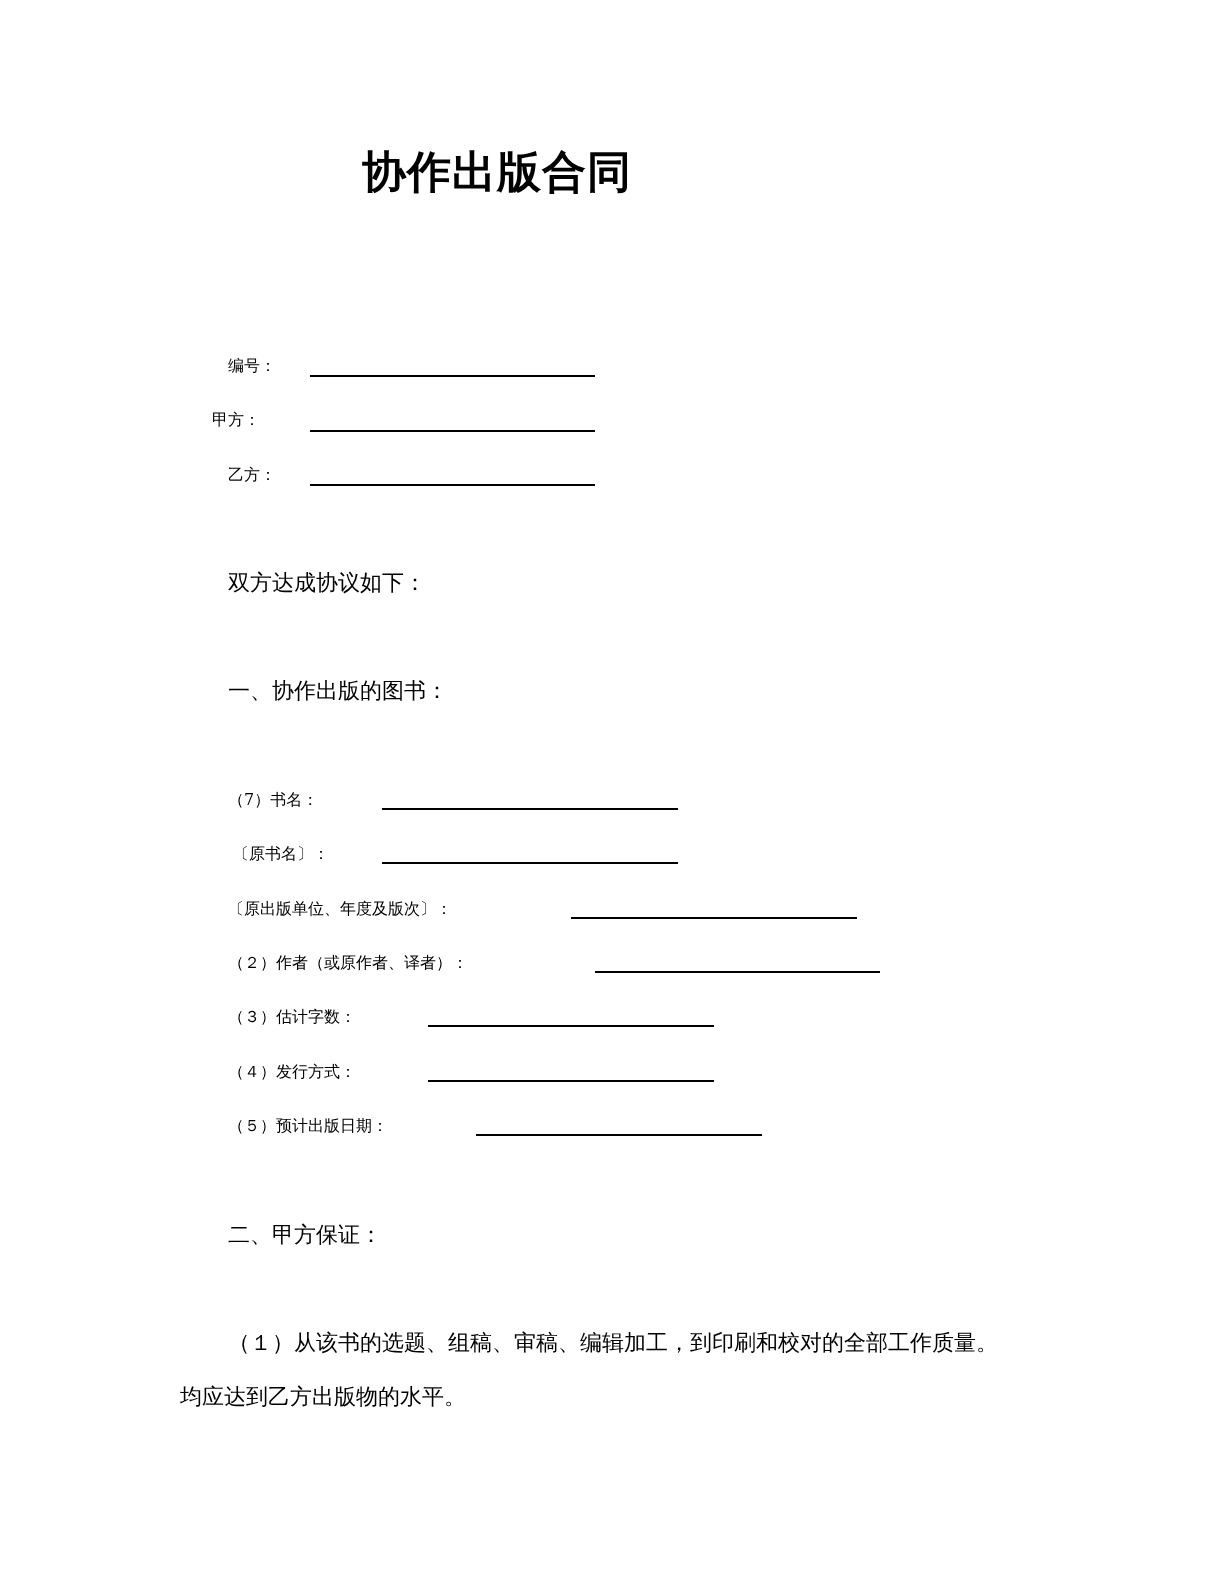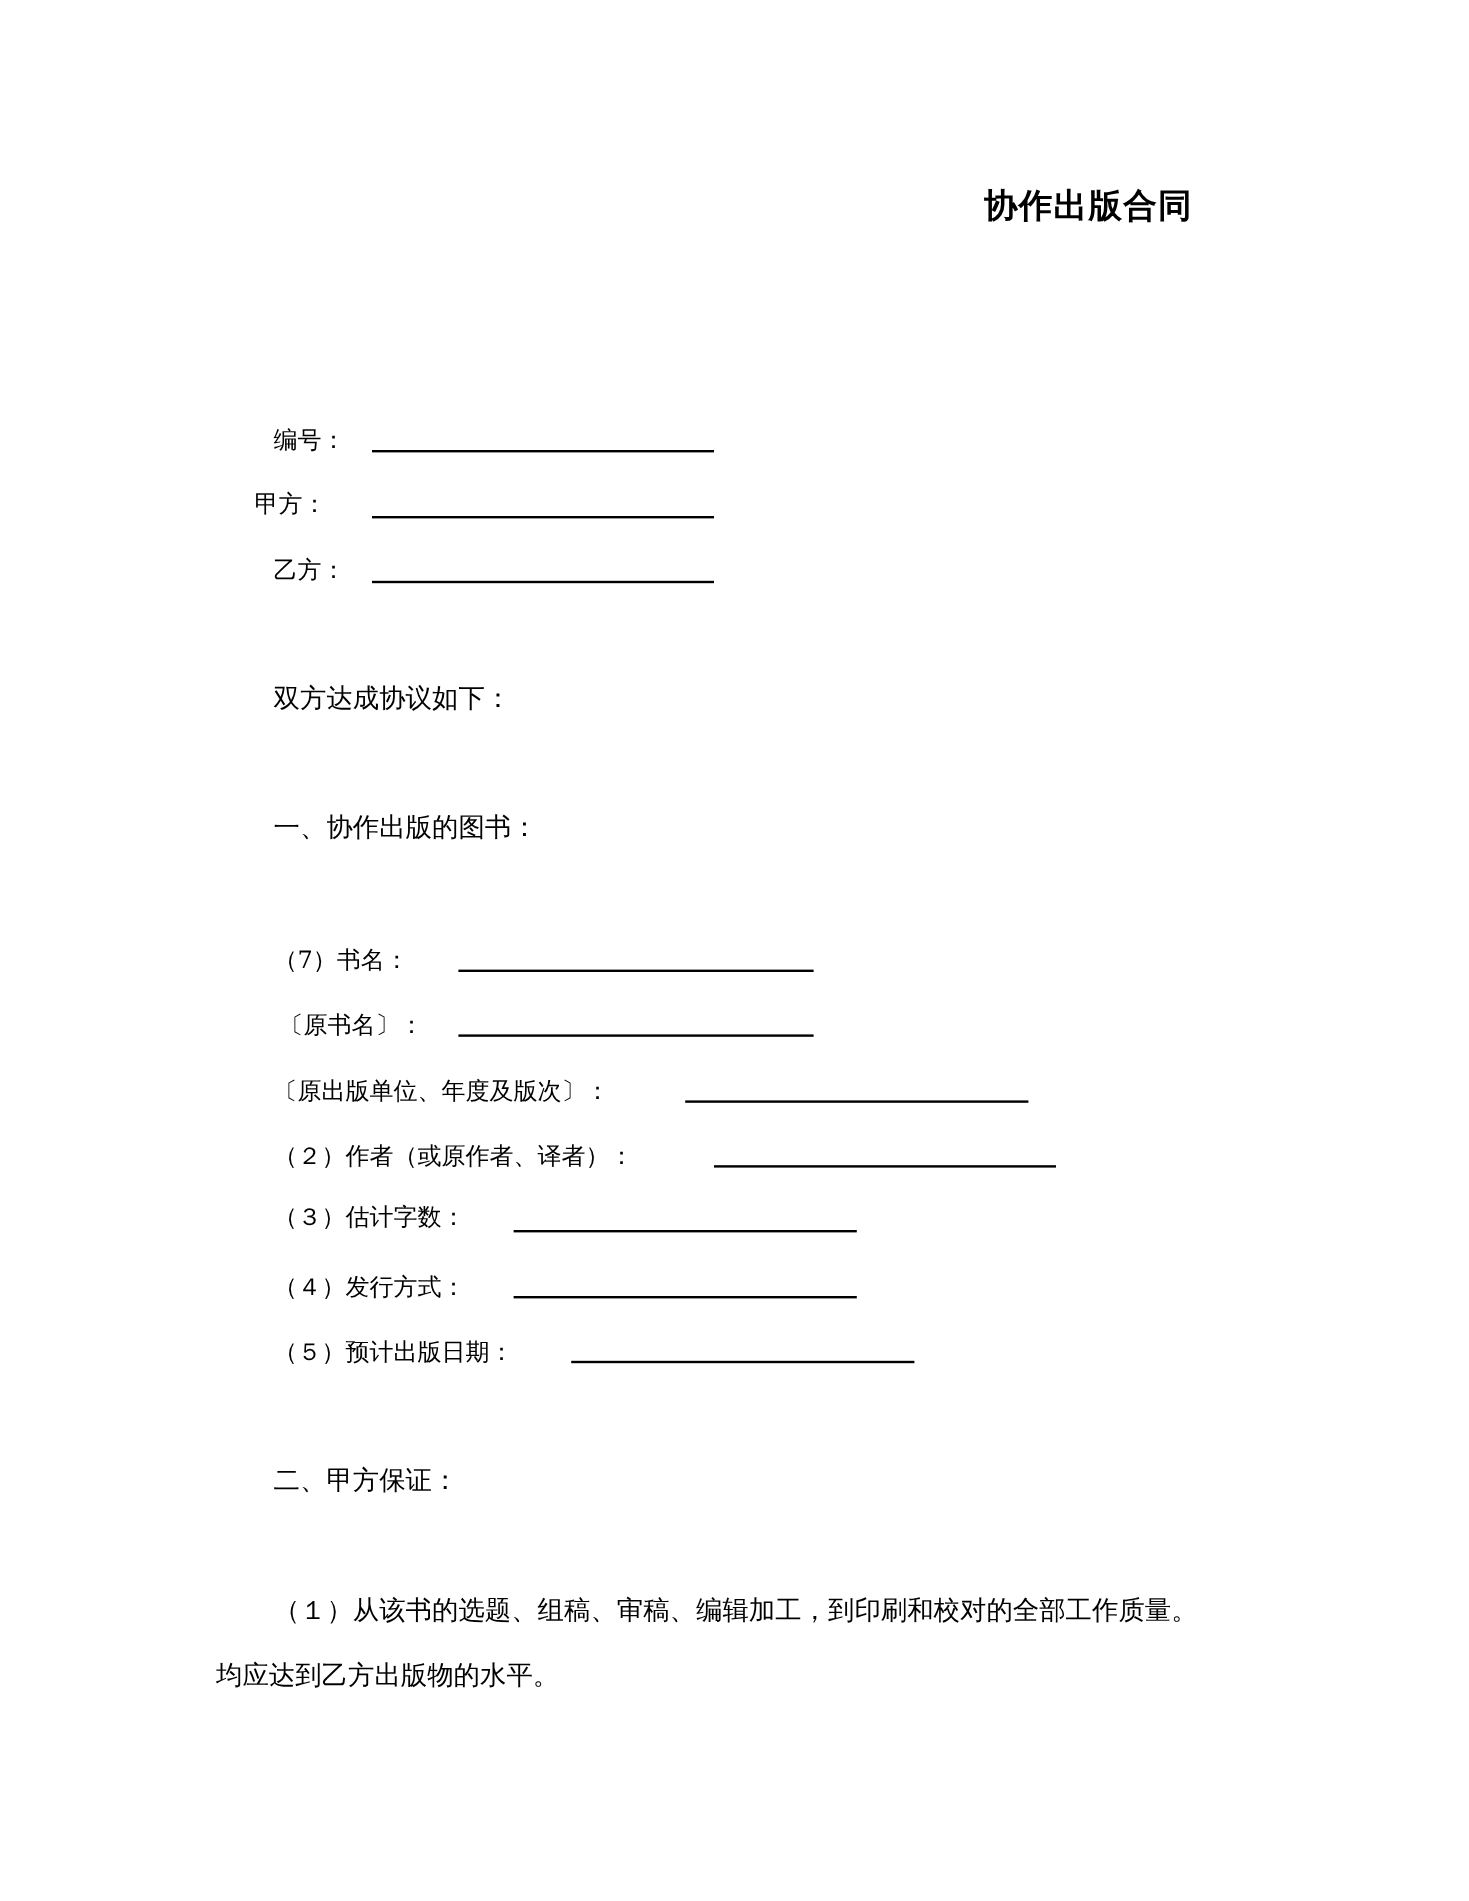--- a/index.html
+++ b/index.html
@@ -19,30 +19,30 @@
     position: absolute;
     left: 0; top: 0;
     width: 1224px;
     height: 1584px;
   }
   .title {
     position: absolute;
     left: 0;
     width: 994px;
     top: 142px;
-    text-align: right;
+    text-align: center;
     font-family: "DejaVu Sans", "Liberation Sans", sans-serif;
     font-weight: bold;
-    font-size: 28px;
+    font-size: 44px;
     line-height: 60px;
     letter-spacing: 1px;
   }
   .line {
     position: absolute;
-    font-size: 20px;
+    font-size: 16px;
     line-height: 30px;
     white-space: nowrap;
   }
   .label {
     display: inline-block;
     vertical-align: baseline;
   }
   .blank {
     position: absolute;
     height: 0;
@@ -94,21 +94,21 @@
   <div class="line" style="left:228px; top:894px;">
     <span class="label">〔原出版单位、年度及版次〕：</span>
   </div>
   <div class="blank" style="left:571px; top:917px; width:286px;"></div>
 
   <div class="line" style="left:228px; top:948px;">
     <span class="label">（２）作者（或原作者、译者）：</span>
   </div>
   <div class="blank" style="left:595px; top:971px; width:285px;"></div>
 
-  <div class="line" style="left:228px; top:1002px;font-family:Liberation Mono, monospace;">
+  <div class="line" style="left:228px; top:1002px;">
     <span class="label">（３）估计字数：</span>
   </div>
   <div class="blank" style="left:428px; top:1025px; width:286px;"></div>
 
   <div class="line" style="left:228px; top:1057px;">
     <span class="label">（４）发行方式：</span>
   </div>
   <div class="blank" style="left:428px; top:1080px; width:286px;"></div>
 
   <div class="line" style="left:228px; top:1111px;">

